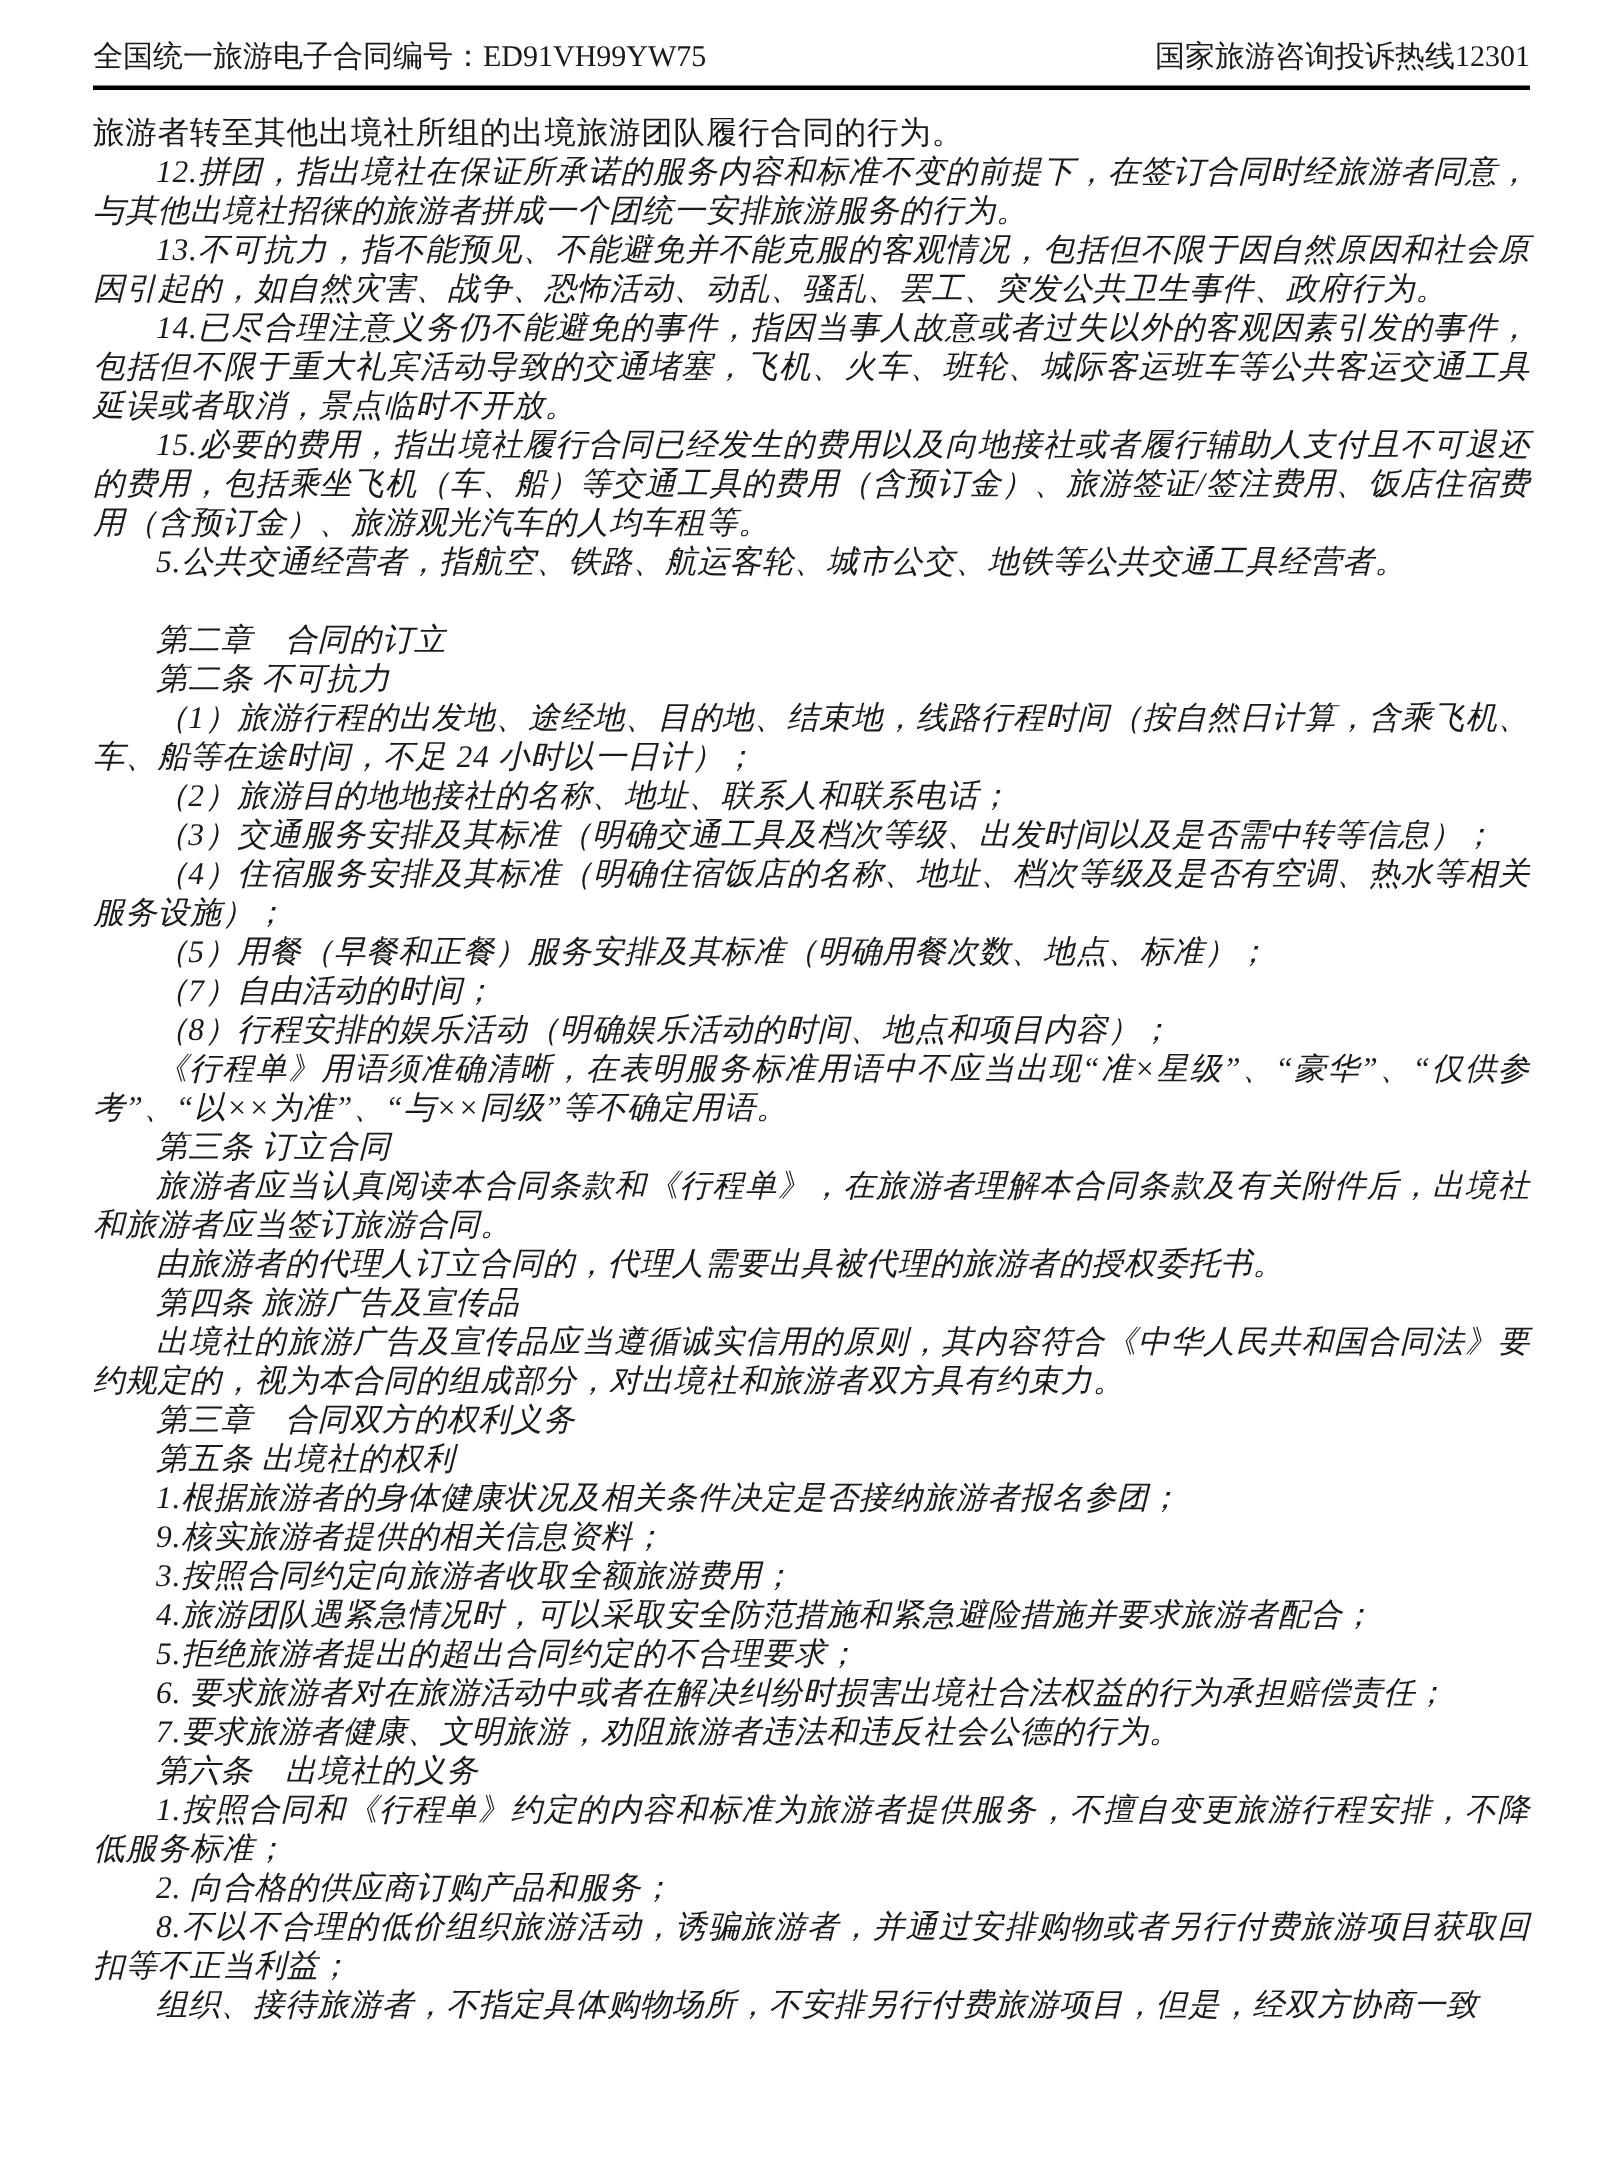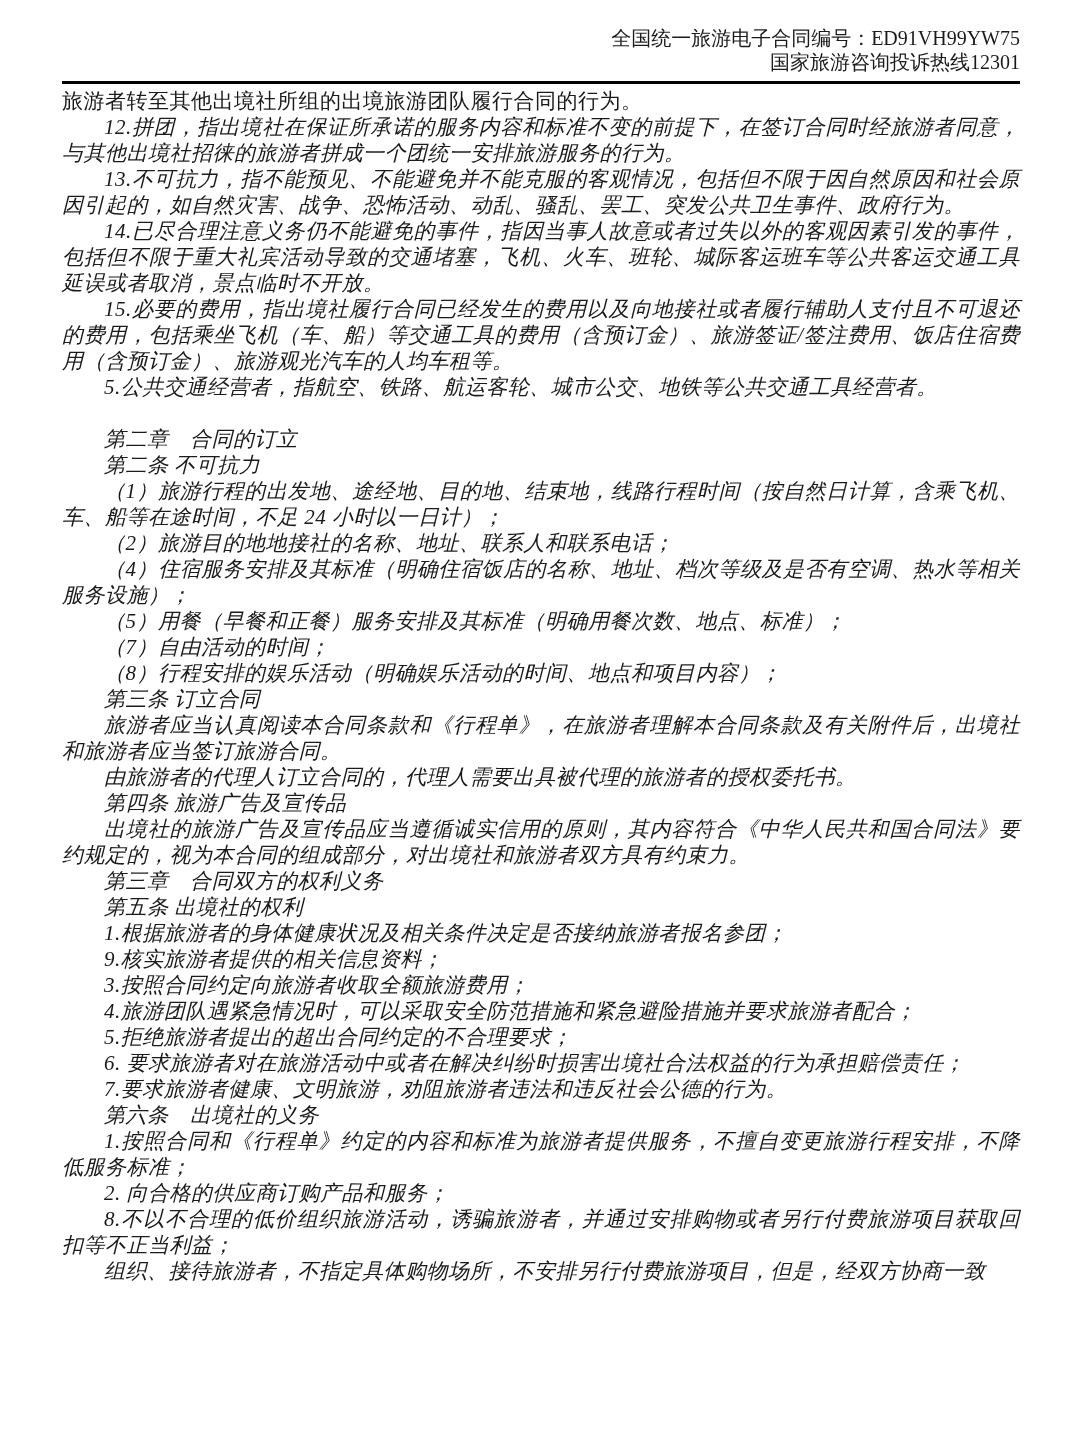--- a/index.html
+++ b/index.html
@@ -12,37 +12,37 @@
     width: 1079px;
     height: 1440px;
     background: #ffffff;
     color: #1a1a1a;
     font-family: "Liberation Serif", "DejaVu Serif", serif;
     box-sizing: border-box;
     overflow: hidden;
   }
   .doc-header {
     display: flex;
+    justify-content: space-between;
     align-items: flex-end;
     margin: 0 59px 0 62px;
     padding: 26px 0 7px 0;
     border-bottom: 3px solid #000000;
     font-size: 20px;
     line-height: 24px;
     white-space: nowrap;
-    flex-direction: column;
   }
   .doc-header .left-group,
   .doc-header .right-group {
     display: inline-flex;
     gap: 0;
   }
   .doc-body {
     margin: 0 59px 0 62px;
-    padding-top: 4px;
+    padding-top: 15px;
   }
   .para {
     margin: 0;
     font-size: 21px;
     line-height: 26px;
     text-align: justify;
     letter-spacing: 0.5px;
   }
   .para.indent {
     text-indent: 2em;
@@ -74,24 +74,26 @@
       <p class="para indent">12.拼团，指出境社在保证所承诺的服务内容和标准不变的前提下，在签订合同时经旅游者同意，与其他出境社招徕的旅游者拼成一个团统一安排旅游服务的行为。</p>
       <p class="para indent">13.不可抗力，指不能预见、不能避免并不能克服的客观情况，包括但不限于因自然原因和社会原因引起的，如自然灾害、战争、恐怖活动、动乱、骚乱、罢工、突发公共卫生事件、政府行为。</p>
       <p class="para indent">14.已尽合理注意义务仍不能避免的事件，指因当事人故意或者过失以外的客观因素引发的事件，包括但不限于重大礼宾活动导致的交通堵塞，飞机、火车、班轮、城际客运班车等公共客运交通工具延误或者取消，景点临时不开放。</p>
       <p class="para indent">15.必要的费用，指出境社履行合同已经发生的费用以及向地接社或者履行辅助人支付且不可退还的费用，包括乘坐飞机（车、船）等交通工具的费用（含预订金）、旅游签证/签注费用、饭店住宿费用（含预订金）、旅游观光汽车的人均车租等。</p>
       <p class="para indent">5.公共交通经营者，指航空、铁路、航运客轮、城市公交、地铁等公共交通工具经营者。</p>
       <p class="para blank"></p>
       <p class="para indent">第二章　合同的订立</p>
       <p class="para indent">第二条 不可抗力</p>
       <p class="para indent">（1）旅游行程的出发地、途经地、目的地、结束地，线路行程时间（按自然日计算，含乘飞机、车、船等在途时间，不足 24 小时以一日计）；</p>
       <p class="para indent">（2）旅游目的地地接社的名称、地址、联系人和联系电话；</p>
+      <p class="para indent">（3）交通服务安排及其标准（明确交通工具及档次等级、出发时间以及是否需中转等信息）；</p>
       <p class="para indent">（4）住宿服务安排及其标准（明确住宿饭店的名称、地址、档次等级及是否有空调、热水等相关服务设施）；</p>
       <p class="para indent">（5）用餐（早餐和正餐）服务安排及其标准（明确用餐次数、地点、标准）；</p>
       <p class="para indent">（7）自由活动的时间；</p>
       <p class="para indent">（8）行程安排的娱乐活动（明确娱乐活动的时间、地点和项目内容）；</p>
+      <p class="para indent">《行程单》用语须准确清晰，在表明服务标准用语中不应当出现“准×星级”、“豪华”、“仅供参考”、“以××为准”、“与××同级”等不确定用语。</p>
       <p class="para indent">第三条 订立合同</p>
       <p class="para indent">旅游者应当认真阅读本合同条款和《行程单》，在旅游者理解本合同条款及有关附件后，出境社和旅游者应当签订旅游合同。</p>
       <p class="para indent">由旅游者的代理人订立合同的，代理人需要出具被代理的旅游者的授权委托书。</p>
       <p class="para indent">第四条 旅游广告及宣传品</p>
       <p class="para indent">出境社的旅游广告及宣传品应当遵循诚实信用的原则，其内容符合《中华人民共和国合同法》要约规定的，视为本合同的组成部分，对出境社和旅游者双方具有约束力。</p>
       <p class="para indent">第三章　合同双方的权利义务</p>
       <p class="para indent">第五条 出境社的权利</p>
       <p class="para indent">1.根据旅游者的身体健康状况及相关条件决定是否接纳旅游者报名参团；</p>
       <p class="para indent">9.核实旅游者提供的相关信息资料；</p>
       <p class="para indent">3.按照合同约定向旅游者收取全额旅游费用；</p>

